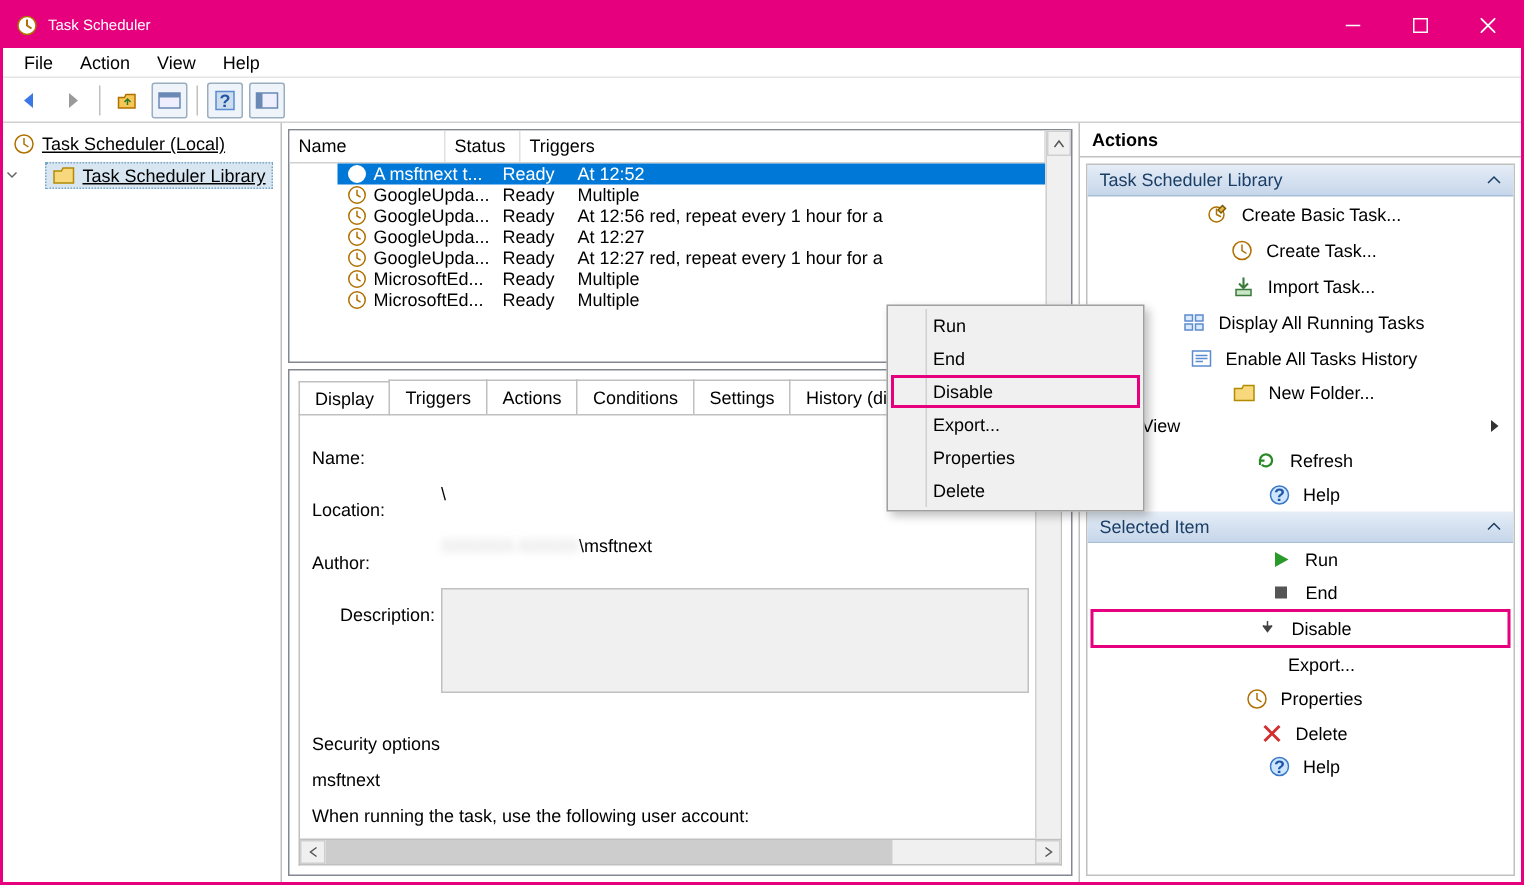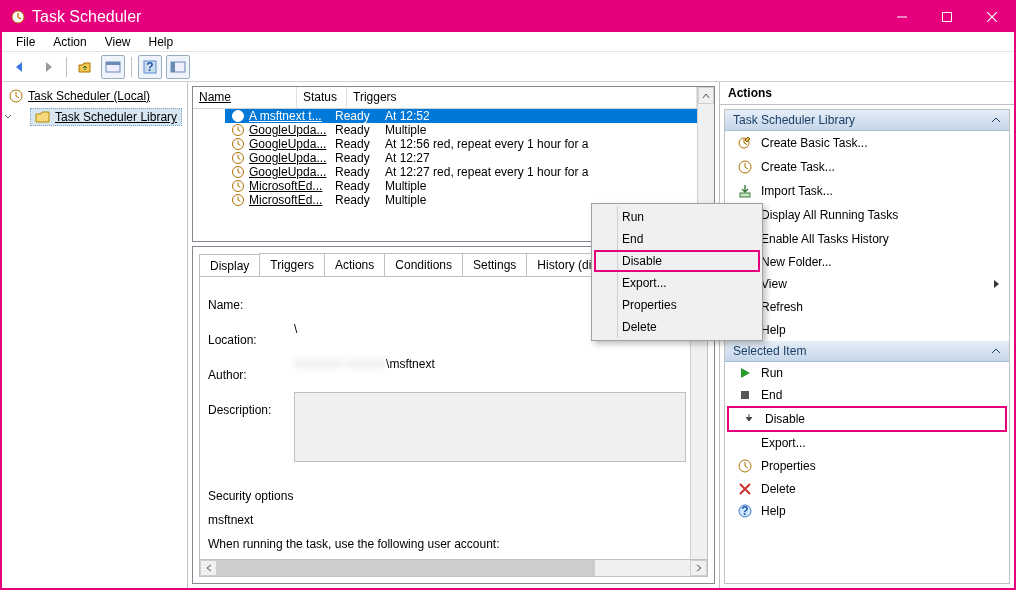--- a/index.html
+++ b/index.html
@@ -1,37 +1,37 @@
 <!DOCTYPE html>
 <html><head>
 <meta charset="utf-8">
 <style>
 * { box-sizing: border-box; margin: 0; padding: 0; font-family: "Segoe UI", Tahoma, sans-serif; font-size: 12px; }
 body { background: #fff; width: 1016px; height: 590px; overflow: hidden; user-select: none; }
 .window { width: 1016px; height: 590px; border: 2px solid #e6007e; display: flex; flex-direction: column; background: #fff; }
 .titlebar { height: 30px; background: #e6007e; color: #fff; display: flex; align-items: center; padding: 0 0 0 8px; }
 .titlebar .app-icon { margin-right: 6px; }
-.titlebar .title { flex: 1; font-size: 16px; }
+.titlebar .title { flex: 1; font-size: 10px; }
 .winbtn { width: 45px; height: 30px; display: flex; align-items: center; justify-content: center; color: #fff; }
 .menubar { height: 20px; display: flex; align-items: center; padding: 0 6px; gap: 2px; border-bottom: 1px solid #e5e5e5; }
 .menubar span { padding: 2px 8px; }
 .toolbar { height: 30px; display: flex; align-items: center; padding: 2px 6px; gap: 4px; border-bottom: 1px solid #d0d0d0; }
 .tbtn { width: 24px; height: 24px; border: 1px solid transparent; display: flex; align-items: center; justify-content: center; border-radius: 2px; }
 .tbtn.framed { border: 1px solid #9aaebf; background: #eef4fa; }
 .tsep { width: 1px; height: 20px; background: #c0c0c0; margin: 0 2px; }
 .workarea { flex: 1; display: flex; min-height: 0; }
 .treepane { width: 186px; border-right: 1px solid #c0c0c0; padding: 4px 2px; text-decoration: underline; }
 .treeitem { display: flex; align-items: center; gap: 4px; padding: 2px 2px 2px 4px; }
 .treechild { margin-left: 14px; background: #d8e6f2; border: 1px dotted #7aa7c7; padding: 1px 4px; display: inline-flex; align-items: center; gap: 4px; }
 .centerpane { flex: 1; display: flex; flex-direction: column; border-right: 1px solid #c0c0c0; min-width: 0; padding: 4px; gap: 4px; }
 .listwrap { height: 156px; border: 1px solid #828790; position: relative; display: flex; }
 .listinner { flex: 1; display: flex; flex-direction: column; overflow: hidden; }
 .listhdr { height: 22px; display: flex; background: #fff; border-bottom: 1px solid #d0d0d0; }
 .listhdr div { padding: 3px 6px; border-right: 1px solid #e0e0e0; }
-.col-name { width: 104px; text-decoration: underline; } .col-status { width: 50px; } .col-triggers { flex: 1; }
+.col-name { width: 104px; } .col-status { width: 50px; } .col-triggers { flex: 1; }
 .row { height: 14px; display: flex; align-items: center; margin-left: 32px; }
 .row.sel { background: #0078d7; color: #fff; }
 .cell { padding: 0 6px; display: flex; align-items: center; gap: 4px; overflow: hidden; white-space: nowrap; }
 .vscroll { width: 17px; background: #f0f0f0; border-left: 1px solid #d0d0d0; display: flex; flex-direction: column; }
 .vscroll .arr { height: 17px; display: flex; align-items: center; justify-content: center; background: #f0f0f0; border: 1px solid #cfcfcf; }
 .vscroll .track { flex: 1; background: #f0f0f0; }
 .hscroll { height: 17px; display: flex; border-top: 1px solid #d0d0d0; }
 .hscroll .arr { width: 17px; display: flex; align-items: center; justify-content: center; background: #f0f0f0; border: 1px solid #cfcfcf; }
 .hscroll .track { flex: 1; background: #f0f0f0; position: relative; }
 .hscroll .thumb { position: absolute; left: 0; top: 0; bottom: 0; width: 40%; background: #cdcdcd; }
@@ -44,21 +44,21 @@
 .frow { display: flex; align-items: flex-start; gap: 4px; }
 .frow .lbl { width: 82px; margin-top: 11px; }
 .frow .val { flex: 1; }
 .desc { flex: 1; background: #f0f0f0; border: 1px solid #c0c0c0; min-height: 70px; }
 .fieldset-label { margin-top: 16px; }
 .tabvscroll { width: 17px; background: #f0f0f0; border-left: 1px solid #d0d0d0; display: flex; flex-direction: column; margin: -10px -8px -8px 4px; }
 .actionspane { width: 294px; display: flex; flex-direction: column; }
 .actionshdr { padding: 4px 8px; font-weight: bold; border-bottom: 1px solid #c0c0c0; background: #fff; }
 .actionsbody { flex: 1; border: 1px solid #c0c0c0; margin: 4px; overflow: auto; background: #fff; }
 .grouphdr { background: linear-gradient(#e5edf7, #c6d6ea); padding: 3px 8px; color: #1b3f66; display: flex; align-items: center; justify-content: space-between; border-bottom: 1px solid #a8bdd6; }
-.act { display: flex; align-items: center; gap: 8px; padding: 4px 8px 4px 12px; }
+.act { display: flex; align-items: center; gap: 8px; padding: 4px 8px 4px 12px; justify-content: center; }
 .act.hl { border: 2px solid #e6007e; margin: 0 2px; }
 .act .aicon { width: 16px; display: flex; align-items: center; justify-content: center; }
 .ctx { position: absolute; left: 398px; top: 116px; width: 172px; background: #f0f0f0; border: 1px solid #a0a0a0; box-shadow: 3px 3px 6px rgba(0,0,0,.25); z-index: 50; padding: 2px; }
 .ctx .mi { padding: 4px 24px 4px 28px; }
 .ctx .mi.hl { border: 2px solid #e6007e; margin: 0; padding: 2px 22px 2px 26px; }
 .ctx .gutter { position: absolute; left: 2px; top: 2px; bottom: 2px; width: 24px; background: #f0f0f0; border-right: 1px solid #d0d0d0; }
 svg { display: block; }
 .blur { filter: blur(3px); color: #ccc; }
 </style>
 </head>
@@ -337,21 +337,21 @@
               <span class="lbl">Name:</span>
             </div>
             <div class="frow">
               <span class="lbl">Location:</span>
               <span class="val">\</span>
             </div>
             <div class="frow">
               <span class="lbl">Author:</span>
               <span class="val"><span class="blur">XXXXXX-XXXXX</span><span>\msftnext</span></span>
             </div>
-            <div class="frow" style="flex:1;">
+            <div class="frow" style="flex:1;text-align:right;">
               <span class="lbl">Description:</span>
               <div class="desc"></div>
             </div>
             <div class="fieldset-label">Security options</div>
             <div>msftnext</div>
             <div>When running the task, use the following user account:</div>
           </div>
           <div class="tabvscroll">
             <div class="arr">
                 <svg width="8" height="8">

